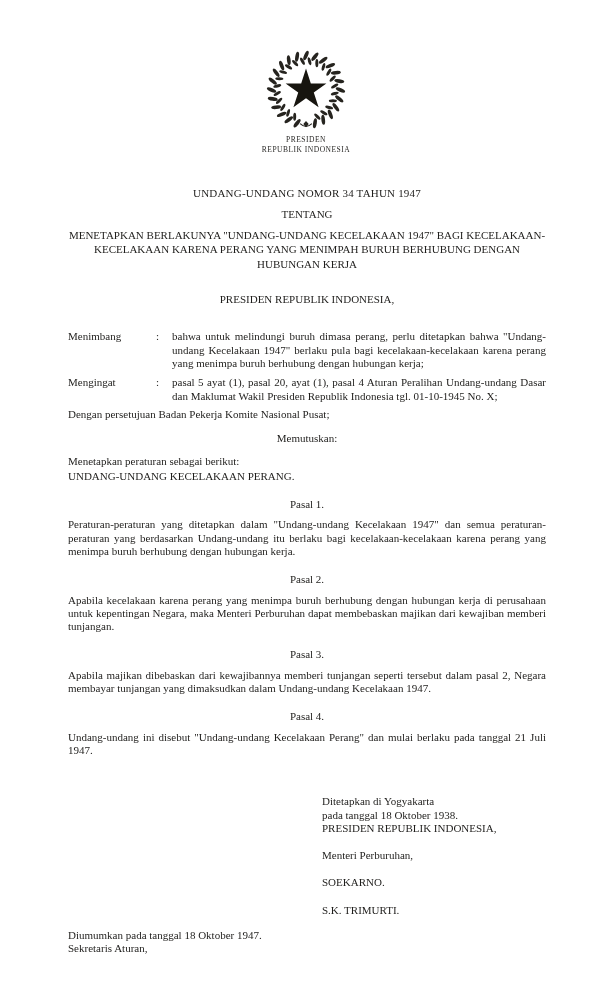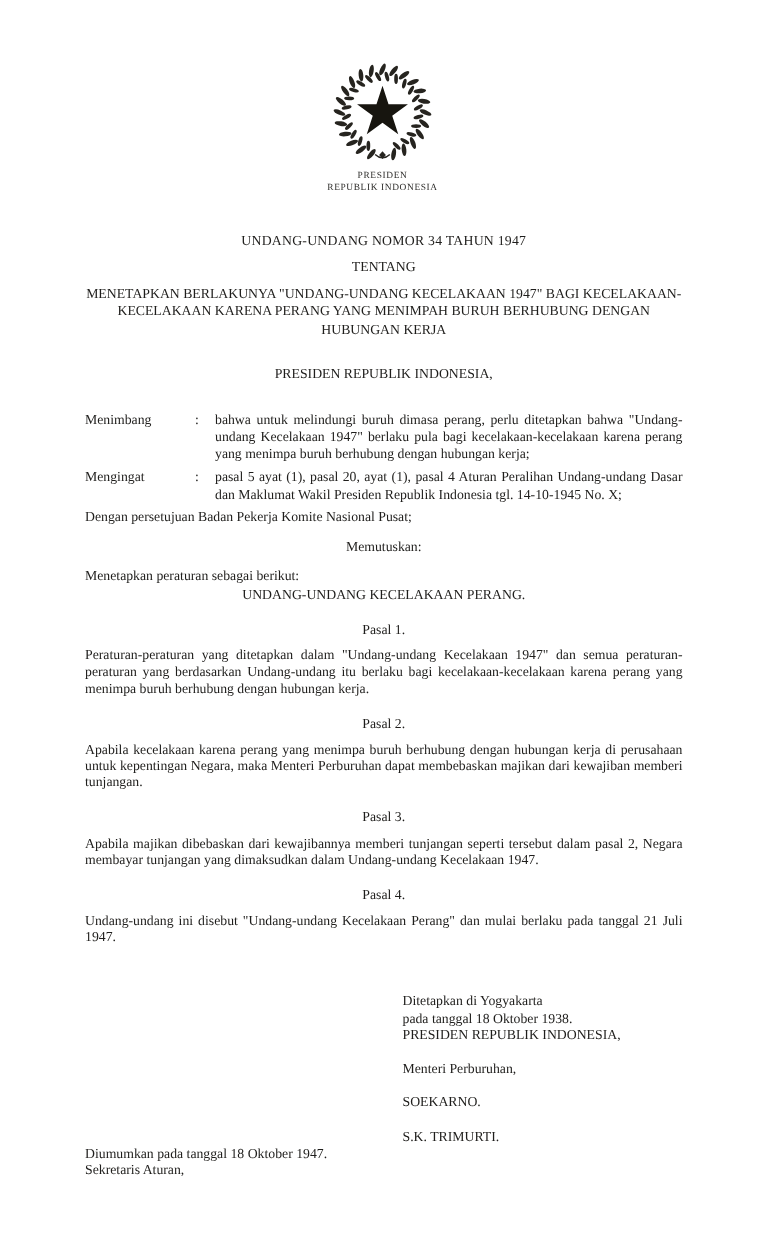--- a/index.html
+++ b/index.html
@@ -33,31 +33,31 @@
   
   .preamble { margin-top: 24px; }
   .hang { display: flex; align-items: flex-start; margin-top: 6px; }
   .hang-label { width: 88px; flex: none; }
   .hang-colon { width: 16px; flex: none; }
   .hang-text { flex: 1; text-align: justify; text-justify: inter-word; }
 
   .flush { margin: 5px 0 0 0; }
   .centered { margin: 11px 0 0 0; text-align: center; }
   .intro { margin-top: 10px; }
-  .lawname { margin-top: 1px; text-align: center; }
+  .lawname { margin-top: 1px; }
 
   
   .pasal-heading { margin-top: 15px; text-align: center; }
   .pasal-body { margin: 7px 0 0 0; text-align: justify; text-justify: inter-word; }
 
   
   .closing { margin-top: 38px; margin-left: 254px; }
   .closing div { line-height: 13.3px; }
   .sig-gap { margin-top: 14px; }
-  .promulgation { }
+  .promulgation { margin-top: 12px; }
 
   p { margin: 0; }
 </style>
 </head>
 <body>
 
 <div class="page">
 
   <div class="seal">
     <svg width="84" height="84" viewBox="0 0 100 100" aria-hidden="true">
@@ -139,21 +139,21 @@
 
     <div class="preamble">
       <div class="hang">
         <div class="hang-label">Menimbang</div>
         <div class="hang-colon">:</div>
         <div class="hang-text">bahwa untuk melindungi buruh dimasa perang, perlu ditetapkan bahwa "Undang-undang Kecelakaan 1947" berlaku pula bagi kecelakaan-kecelakaan karena perang yang menimpa buruh berhubung dengan hubungan kerja;</div>
       </div>
       <div class="hang">
         <div class="hang-label">Mengingat</div>
         <div class="hang-colon">:</div>
-        <div class="hang-text">pasal 5 ayat (1), pasal 20, ayat (1), pasal 4 Aturan Peralihan Undang-undang Dasar dan Maklumat Wakil Presiden Republik Indonesia tgl. 14-10-1945 No. X;</div>
+        <div class="hang-text">pasal 5 ayat (1), pasal 20, ayat (1), pasal 4 Aturan Peralihan Undang-undang Dasar dan Maklumat Wakil Presiden Republik Indonesia tgl. 01-10-1945 No. X;</div>
       </div>
       <p class="flush">Dengan persetujuan Badan Pekerja Komite Nasional Pusat;</p>
       <p class="centered">Memutuskan:</p>
       <p class="flush intro">Menetapkan peraturan sebagai berikut:</p>
       <p class="flush lawname">UNDANG-UNDANG KECELAKAAN PERANG.</p>
     </div>
 
     <div>
       <p class="pasal-heading">Pasal 1.</p>
       <p class="pasal-body">Peraturan-peraturan yang ditetapkan dalam "Undang-undang Kecelakaan 1947" dan semua peraturan-peraturan yang berdasarkan Undang-undang itu berlaku bagi kecelakaan-kecelakaan karena perang yang menimpa buruh berhubung dengan hubungan kerja.</p>

